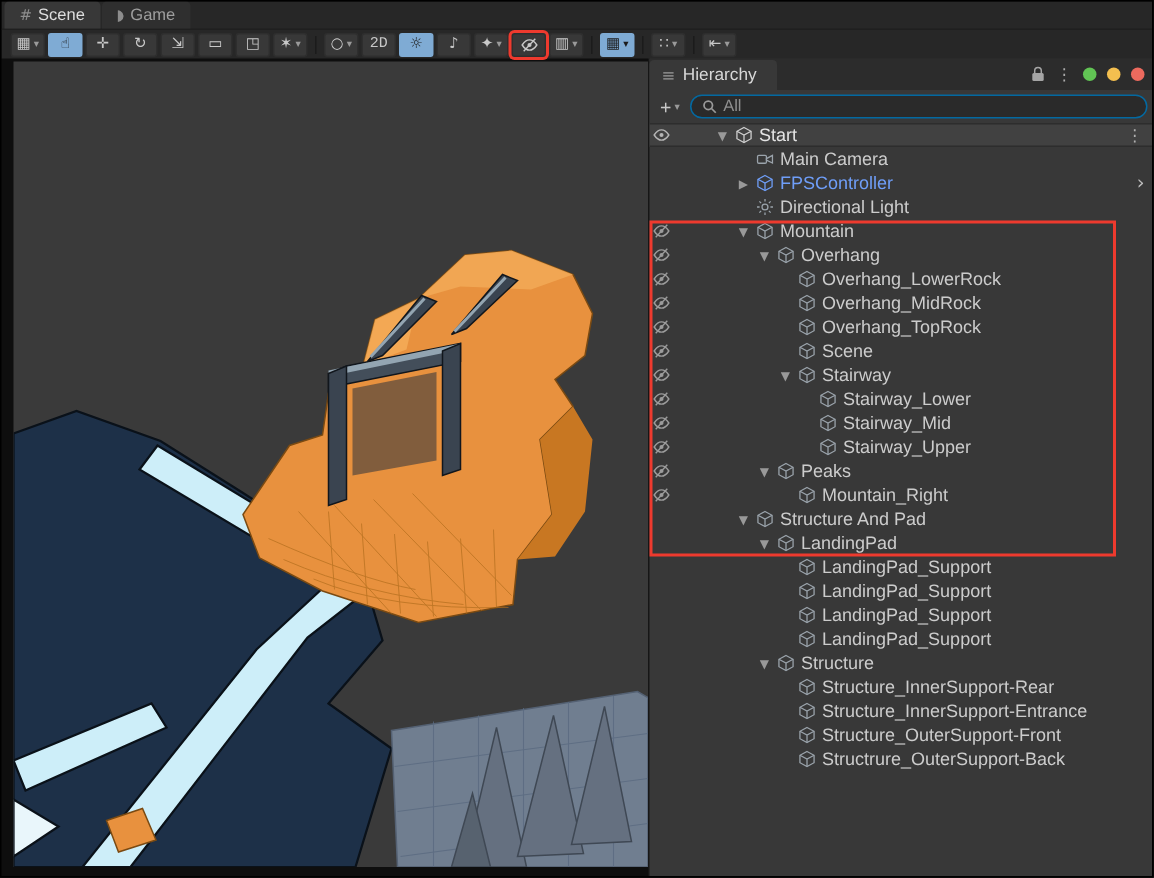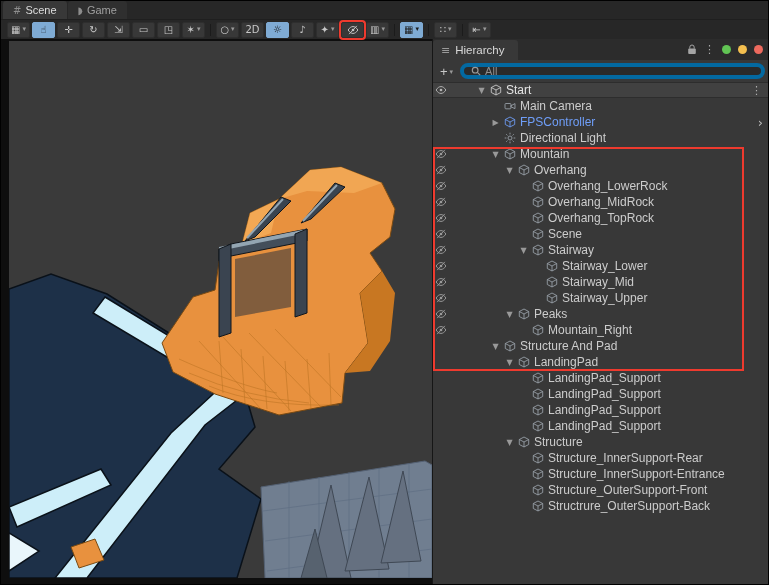--- a/index.html
+++ b/index.html
@@ -28,21 +28,21 @@
   
   .hier{position:absolute;left:431px;top:38px;width:338px;height:547px;background:#383838;border-left:1px solid #161616;font-size:12px;color:#cccccc}
   .h-tabs{height:21px;background:#2c2c2c;display:flex;align-items:flex-end}
   .h-tab{height:20px;background:#383838;display:flex;align-items:center;gap:5px;padding:0 14px 0 8px;font-size:11.5px;color:#d8d8d8;border-radius:3px 3px 0 0}
   .hamb{color:#9a9a9a;font-size:11px;font-family:"DejaVu Sans",sans-serif}
   .h-tabs-right{margin-left:auto;display:flex;align-items:center;gap:7px;padding-right:7px;height:100%;color:#a5a5a5}
   .kebab-top{font-size:11px;color:#ababab;font-family:"DejaVu Sans",sans-serif}
   .status-dot{width:9px;height:9px;border-radius:50%;flex:none}
   .h-search{height:22px;display:flex;align-items:center;gap:5px;padding:0 5px;background:#383838}
   .add-btn{display:flex;align-items:center;gap:1px;color:#c8c8c8;font-size:13px;line-height:1;padding:0 2px}
-  .search-field{flex:1;height:16px;background:#2a2a2a;border:4px solid #0369a1;border-radius:8px;display:flex;align-items:center;gap:4px;padding:0 7px}
+  .search-field{flex:1;height:16px;background:#2a2a2a;border:1px solid #0369a1;border-radius:8px;display:flex;align-items:center;gap:4px;padding:0 7px}
   .search-field input{flex:1;background:transparent;border:0;outline:0;color:#ddd;font-size:11px;font-family:"Liberation Sans",sans-serif;min-width:0}
   .search-field input::placeholder{color:#8f8f8f}
 
   .rows{position:absolute;top:43px;left:0;right:0}
   .row{height:16px;display:flex;align-items:center;padding-right:4px;white-space:nowrap}
   .row.header{background:#414141;border-top:1px solid #2d2d2d;border-bottom:1px solid #2d2d2d;color:#e4e4e4;height:16px}
   .gutter{width:16px;flex:none;display:flex;justify-content:center;align-items:center}
   .fold{width:13px;flex:none;font-size:8px;color:#999;text-align:center;font-family:"DejaVu Sans",sans-serif}
   .oicon{width:15px;flex:none;display:flex;justify-content:center;align-items:center}
   .lbl{margin-left:3px}
@@ -94,21 +94,21 @@
       <div class="tbtn">
         <span style="display: flex; align-items: center;">✶</span>
         <span class="caret">▾</span>
       </div>
       <span class="sep"></span>
       <div class="tbtn">
         <span style="display: flex; align-items: center;">○</span>
         <span class="caret">▾</span>
       </div>
       <div class="tbtn">
-        <span style="display: flex; align-items: center;">2D</span>
+        <span style="display: flex; align-items: center; font-family: Liberation Mono, monospace;">2D</span>
       </div>
       <div class="tbtn active">
         <span style="display: flex; align-items: center;">☼</span>
       </div>
       <div class="tbtn">
         <span style="display: flex; align-items: center;">♪</span>
       </div>
       <div class="tbtn">
         <span style="display: flex; align-items: center;">✦</span>
         <span class="caret">▾</span>

